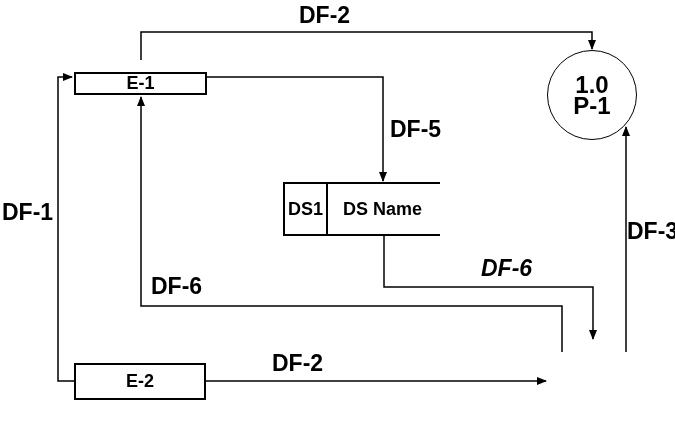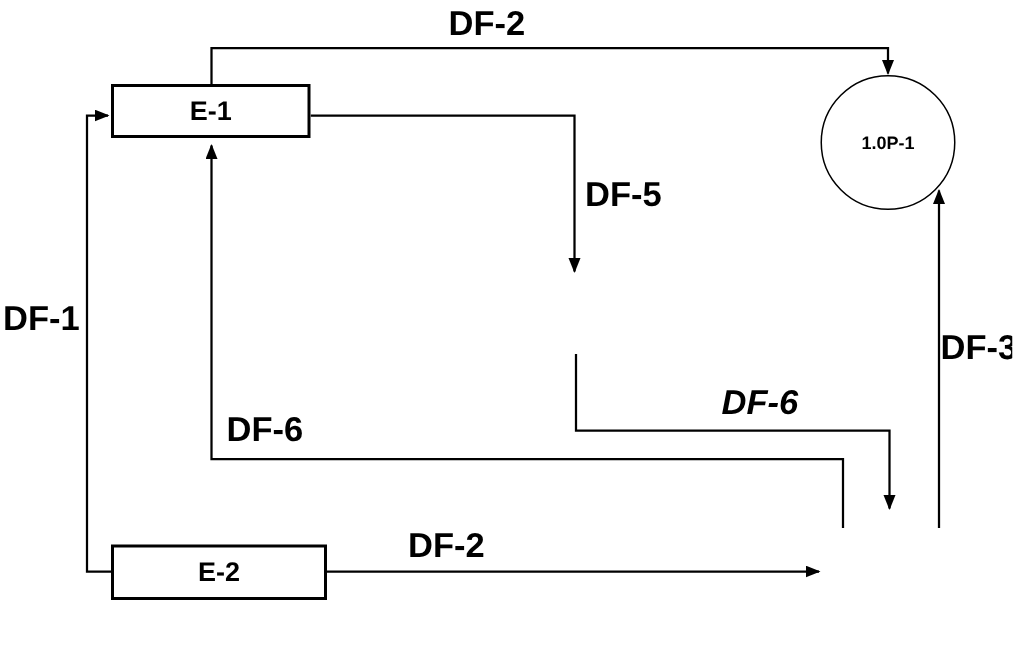--- a/index.html
+++ b/index.html
@@ -21,33 +21,33 @@
   .entity {
     position: absolute;
     box-sizing: border-box;
     border: 2px solid #000000;
     background: #ffffff;
     display: flex;
     align-items: center;
     justify-content: center;
     font-size: 18px;
   }
-  .entity.e1 { left: 74px; top: 56px; width: 133px; height: 36px; }
-  .entity.e2 { left: 74px; top: 363px; width: 144px; height: 37px; }
+  .entity.e1 { left: 74px; top: 72px; width: 133px; height: 23px; }
+  .entity.e2 { left: 74px; top: 363px; width: 132px; height: 37px; }
   .process {
     position: absolute;
     box-sizing: border-box;
     border: 1.5px solid #000000;
     border-radius: 50%;
     background: #ffffff;
     display: flex;
-    flex-direction: row;
+    flex-direction: column;
     align-items: center;
     justify-content: center;
-    font-size: 12px;
+    font-size: 24px;
     line-height: 21px;
   }
   .process.p1 { left: 547px; top: 50px; width: 90px; height: 90px; }
   .process.p2 { left: 548px; top: 340px; width: 92px; height: 92px; }
   .datastore {
     position: absolute;
     left: 283px; top: 182px;
     width: 157px; height: 54px;
     box-sizing: border-box;
     border-top: 2px solid #000000;
@@ -118,20 +118,24 @@
   <div class="entity e2">
     <span>E-2</span>
   </div>
 
   <div class="process p1">
     <span>1.0</span>
     <span>P-1</span>
   </div>
 
 
+  <div class="datastore">
+    <div class="ds-id">DS1</div>
+    <div class="ds-name">DS Name</div>
+  </div>
 
   <div class="flow-label lbl-df1">DF-1</div>
   <div class="flow-label lbl-df2-top">DF-2</div>
   <div class="flow-label lbl-df5">DF-5</div>
   <div class="flow-label lbl-df3">DF-3</div>
   <div class="flow-label lbl-df4">DF-6</div>
   <div class="flow-label lbl-df6">DF-6</div>
   <div class="flow-label lbl-df2-bot">DF-2</div>
 
 </div>

